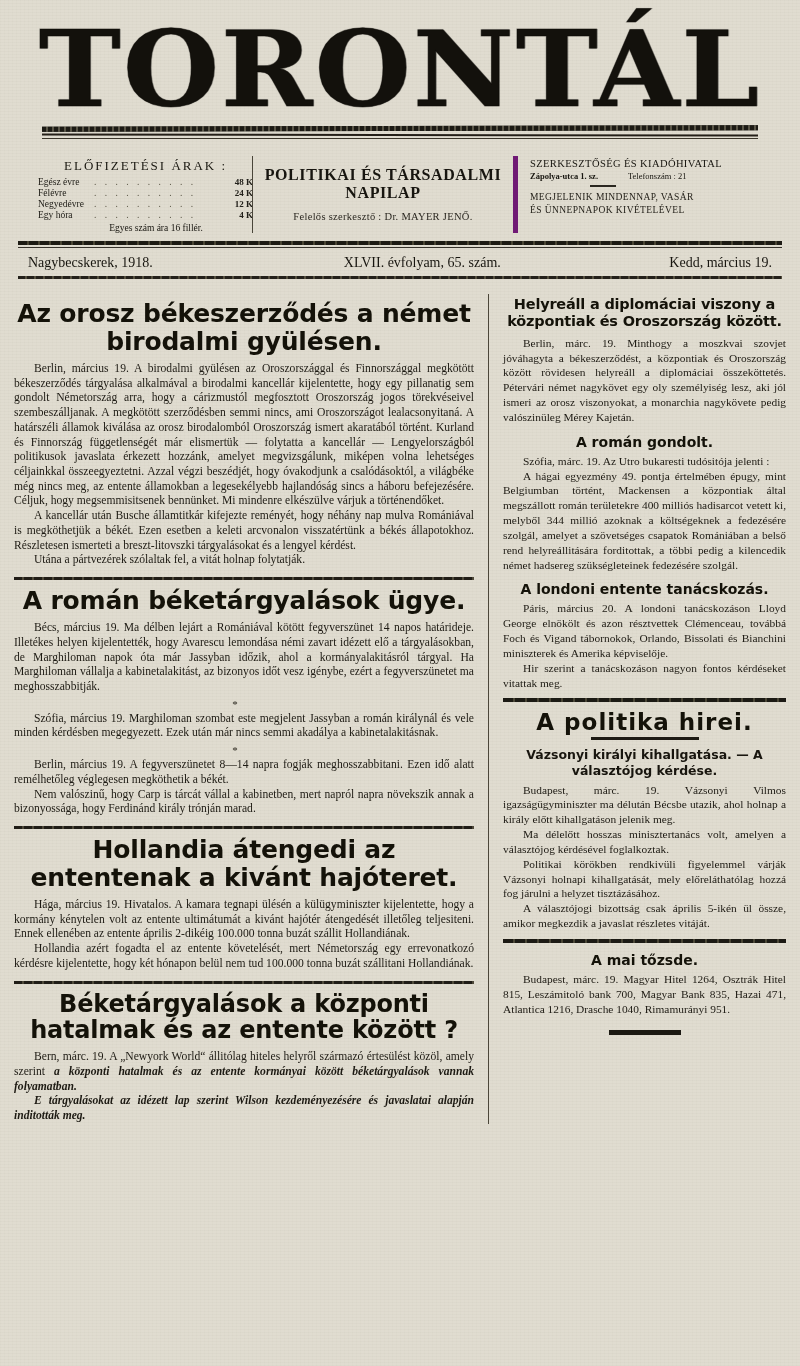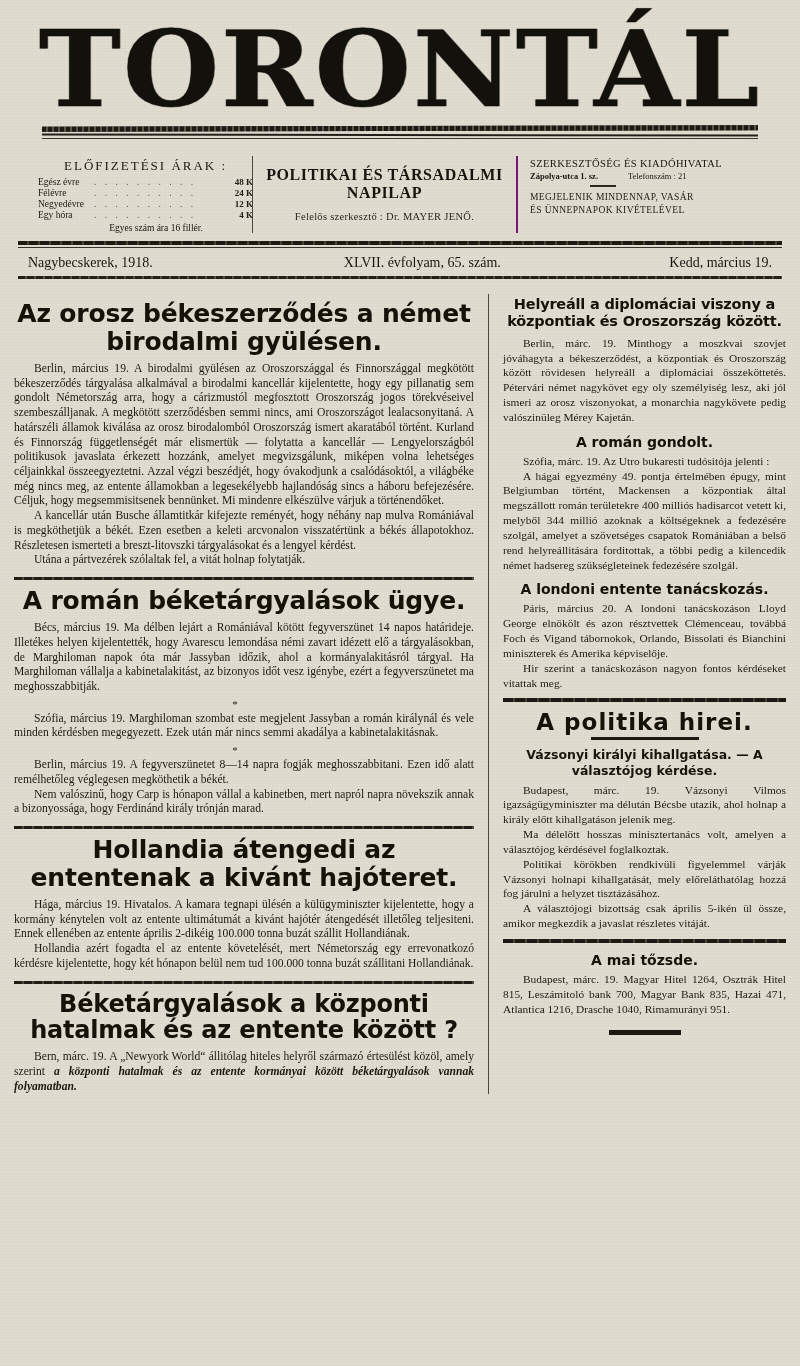--- a/index.html
+++ b/index.html
@@ -51,21 +51,21 @@
   .rule-orn{margin:4px 28px 0 28px;}
   .rule-orn .r1{height:5px;background:#1c1a14;
      background-image:repeating-linear-gradient(90deg,#1c1a14 0 4px,#5a5648 4px 6px);
      transform:rotate(-.12deg);}
   .rule-orn .r2{height:2px;background:#241f18;margin-top:3px;transform:rotate(.1deg);}
   .rule-orn .r3{height:1px;background:#3a352a;margin-top:2px;}
 
   
   .infobar{display:flex;margin-top:6px;font-size:11px;}
   .info-left{width:238px;padding-left:24px;box-sizing:border-box;}
-  .info-mid{flex:1;text-align:center;border-left:1px solid #4a463a;border-right:2px solid #701a75;padding:4px 6px;}
+  .info-mid{flex:1;text-align:center;border-left:1px solid #4a463a;border-right:5px solid #701a75;padding:4px 6px;}
   .info-right{width:268px;padding-left:12px;box-sizing:border-box;}
 
   .prices-title{font-size:13px;letter-spacing:2px;margin:2px 0 3px 26px;color:#1a1811;}
   table.prices{border-collapse:collapse;font-size:9.5px;width:215px;color:#22201a;}
   table.prices td{padding:0 0 1px 0;white-space:nowrap;}
   td.pname{width:56px;}
   td.dots{ letter-spacing:3px;color:#53503f;overflow:hidden;}
   td.pval{text-align:right;font-weight:700;width:30px;font-size:9px;}
   .single{font-size:9.5px;text-align:center;margin-top:2px;padding-left:22px;}
 
@@ -237,36 +237,37 @@
 
       <div class="artrule"></div>
 
       <article>
         <h1 class="hl">A román béketárgyalások ügye.</h1>
         <p>Bécs, március 19. Ma délben lejárt a Romániával kötött fegyverszünet 14 napos határideje. Illetékes helyen kijelentették, hogy Avarescu lemondása némi zavart idézett elő a tárgyalásokban, de Marghiloman napok óta már Jassyban időzik, ahol a kormányalakitásról tárgyal. Ha Marghiloman vállalja a kabinetalakitást, az bizonyos időt vesz igénybe, ezért a fegyverszünetet ma meghosszabbitják.</p>
         <div class="dingbat">*</div>
         <p>Szófia, március 19. Marghiloman szombat este megjelent Jassyban a román királynál és vele minden kérdésben megegyezett. Ezek után már nincs semmi akadálya a kabinetalakitásnak.</p>
         <div class="dingbat">*</div>
         <p>Berlin, március 19. A fegyverszünetet 8—14 napra fogják meghosszabbitani. Ezen idő alatt remélhetőleg véglegesen megköthetik a békét.</p>
-        <p>Nem valószinű, hogy Carp is hónapon vállal a kabinetben, mert napról napra növekszik annak a bizonyossága, hogy Ferdinánd király trónján marad.</p>
+        <p>Nem valószinű, hogy Carp is tárcát vállal a kabinetben, mert napról napra növekszik annak a bizonyossága, hogy Ferdinánd király trónján marad.</p>
       </article>
 
       <div class="artrule"></div>
 
       <article>
         <h1 class="hl">Hollandia átengedi az ententenak a kivánt hajóteret.</h1>
         <p>Hága, március 19. Hivatalos. A kamara tegnapi ülésén a külügyminiszter kijelentette, hogy a kormány kénytelen volt az entente ultimátumát a kivánt hajótér átengedését illetőleg teljesiteni. Ennek ellenében az entente április 2-dikéig 100.000 tonna buzát szállit Hollandiának.</p>
         <p>Hollandia azért fogadta el az entente követelését, mert Németország egy errevonatkozó kérdésre kijelentette, hogy két hónapon belül nem tud 100.000 tonna buzát szállitani Hollandiának.</p>
       </article>
 
       <div class="artrule"></div>
 
       <article>
         <h1 class="hl small">Béketárgyalások a központi hatalmak és az entente között ?</h1>
         <p><span>Bern, márc. 19. A „Newyork World“ állitólag hiteles helyről származó értesülést közöl, amely szerint </span><span class="ital">a központi hatalmak és az entente kormányai között béketárgyalások vannak folyamatban.</span></p>
+        <p class="ital">E tárgyalásokat az idézett lap szerint Wilson kezdeményezésére és javaslatai alapján inditották meg.</p>
       </article>
 
     </div>
 
     <div class="col-div"></div>
 
     <div class="col-right">
 
       <article>
         <h2 class="rhl">Helyreáll a diplomáciai viszony a központiak és Oroszország között.</h2>

